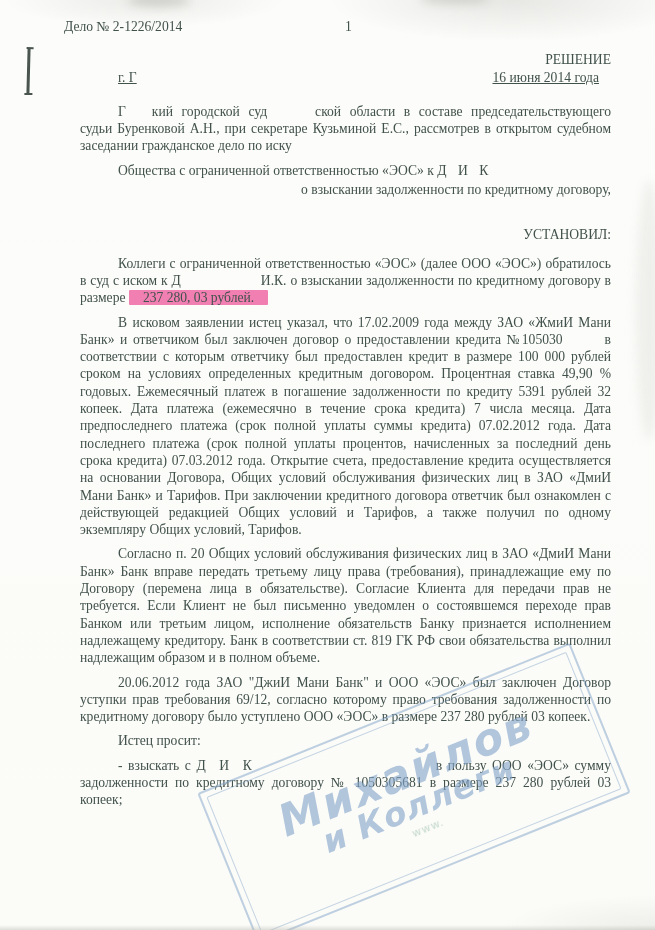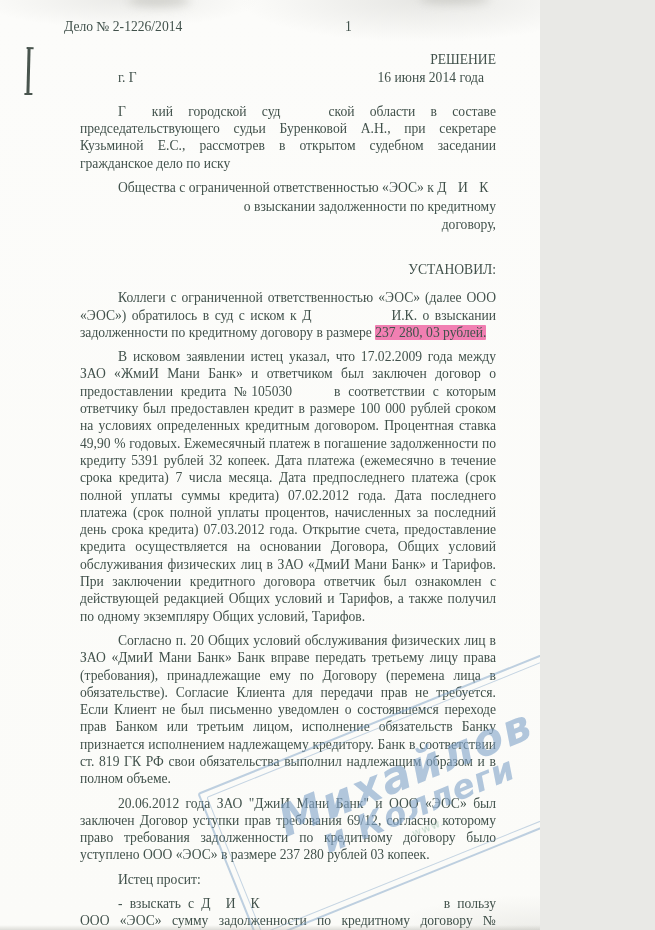--- a/index.html
+++ b/index.html
@@ -2,47 +2,47 @@
 <html lang="ru"><head>
 <meta charset="utf-8">
 <style>
   html,body{margin:0;padding:0;}
   body{
     width:655px;height:930px;
     background:#e9e9e6;
     font-family:"Liberation Serif","DejaVu Serif",serif;
   }
   .page{
-    position:relative;width:540px;height:930px;overflow:hidden;
+    position:relative;width:655px;height:930px;overflow:hidden;
     background:
       radial-gradient(ellipse 260px 60px at 78% 0%, rgba(175,175,170,.28), transparent 70%),
       radial-gradient(ellipse 200px 40px at 22% 0%, rgba(175,175,170,.22), transparent 70%),
       radial-gradient(ellipse 220px 50px at 100% 100%, rgba(180,180,172,.20), transparent 70%),
       linear-gradient(#fcfcfa,#fbfbf8);
     color:#41514b;
     font-size:13.6px;
     line-height:17.3px;
   }
   .content{padding:18px 44px 0 80px;}
   p{margin:0 0 7px 0;text-align:justify;text-indent:38px;}
   .row-docket{position:relative;margin:0 0 16px -16px;text-indent:0;text-align:left;}
   .pgnum{position:absolute;left:281px;top:0;}
   .center{text-align:right;text-indent:0;margin:0;}
   .subtitle{margin-bottom:14px;}
-  .row-placedate{display:flex;justify-content:space-between;text-indent:0;margin:0 0 17px 0;}
+  .row-placedate{display:flex;justify-content:space-between;text-indent:0;margin:0 0 17px 0;text-decoration:underline;}
   .row-placedate .city{padding-left:38px;}
   .row-placedate .date{padding-right:12px;}
   .party-line{text-align:left;margin-bottom:2px;}
   .claim-line{text-align:right;text-indent:0;margin-left:112px;margin-bottom:28px;}
   .ustanovil{margin:0 0 11px 0;}
   .sp-name{letter-spacing:4px;}
   .gap{display:inline-block;height:1px;}
   .g26{width:26px}.g42{width:42px}.g48{width:48px}
   .g80{width:80px}.g180{width:180px}
-  .hl{background:#f17fb2;padding:0 0;border-radius:1px;margin-top:14px;}
+  .hl{background:#f17fb2;padding:0 14px;border-radius:1px;margin-top:14px;}
   
   .ink-mark{position:absolute;left:27px;top:48px;width:3px;height:46px;background:#49554e;transform:rotate(1.5deg);}
   .ink-mark::before{content:"";position:absolute;top:-1px;left:-1px;width:7px;height:2px;background:#49554e;}
   .ink-mark::after{content:"";position:absolute;bottom:-1px;left:-2px;width:8px;height:2px;background:#49554e;}
   
   .smudge{position:absolute;background:rgba(165,165,158,.4);filter:blur(5px);border-radius:50%;}
   .smudge.s1{left:128px;top:-6px;width:62px;height:13px;}
   .smudge.s2{left:420px;top:-7px;width:70px;height:11px;}
   .smudge.s3{left:636px;top:180px;width:26px;height:260px;opacity:.35;}
   .edge-bottom{position:absolute;left:0;bottom:0;width:100%;height:5px;background:linear-gradient(transparent,rgba(185,185,178,.45));}

